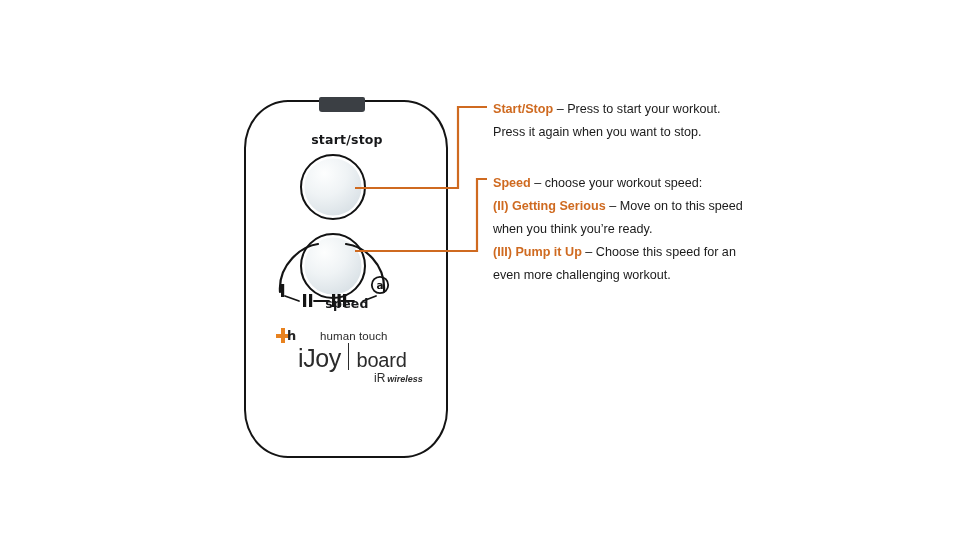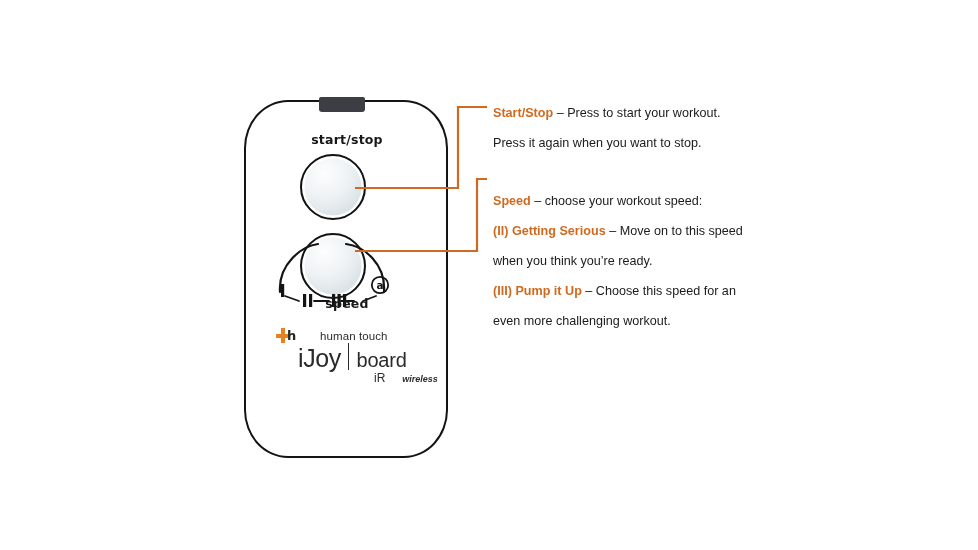--- a/index.html
+++ b/index.html
@@ -182,21 +182,21 @@
   #logo-ir {
     font-size: 12px;
     color: #2b2b2b;
     font-family: "Liberation Sans", sans-serif;
   }
   #logo-wireless {
     font-size: 9px;
     font-style: italic;
     font-weight: 700;
     color: #2b2b2b;
-    margin-left: 17px;
+    margin-left: 2px;
     font-family: "Liberation Sans", sans-serif;
   }
 
   
   #leaders {
     position: absolute;
     left: 0; top: 0;
     width: 978px;
     height: 550px;
     pointer-events: none;
@@ -205,21 +205,21 @@
   
   #callouts {
     position: absolute;
     left: 493px;
     top: 98px;
     width: 260px;
   }
   .callout-para {
     font-family: "Liberation Sans", sans-serif;
     font-size: 12.6px;
-    line-height: 30px;
+    line-height: 23px;
     color: #1b1b1b;
     margin: 0;
   }
   .kw {
     color: #cf6a20;
     font-weight: 700;
   }
   #gap-1 { height: 28px; }
   .combo-icon {
     display: inline-block;

